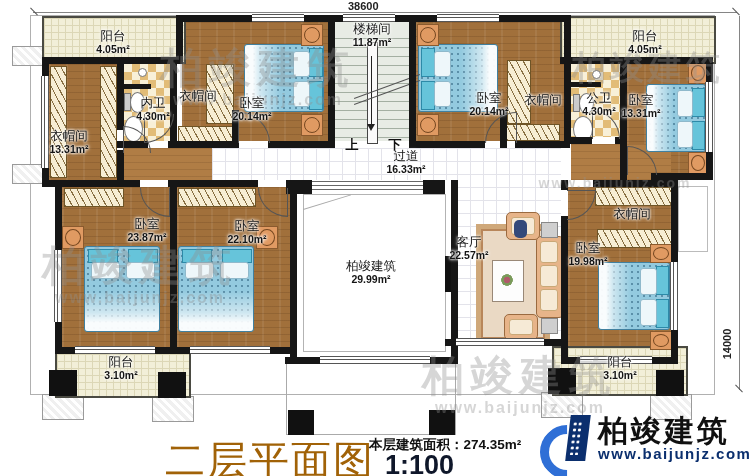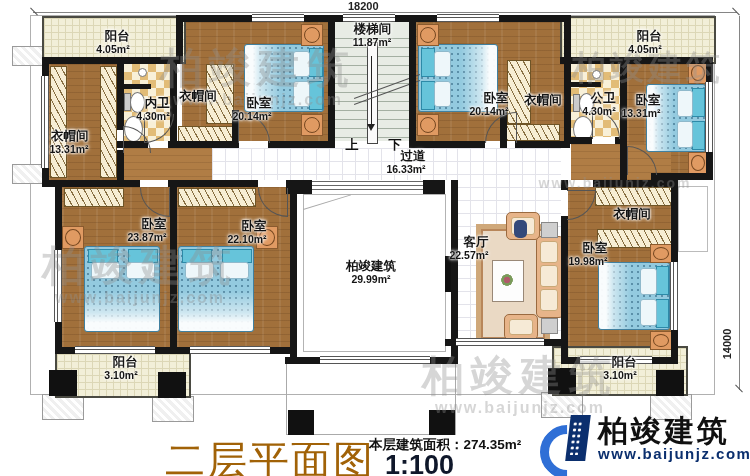--- a/index.html
+++ b/index.html
@@ -27,21 +27,21 @@
   .hb{position:absolute;background:#66c4da;border:1px solid #2d8aa8;z-index:8;}
   .ns{position:absolute;background:#e09a62;border:1px solid #8a5a2e;z-index:7;}
   .ns::after{content:"";position:absolute;inset:2px;border:1px solid rgba(90,50,15,.8);border-radius:50%;}
   .col{position:absolute;background:#111;z-index:14;}
   .pad{position:absolute;border:1px solid #9a9a9a;background:repeating-linear-gradient(45deg,#f0f0f0 0 3px,#fff 3px 6px);z-index:1;}
   .door{position:absolute;z-index:13;}
   .fixW{position:absolute;background:#fff;border:1px solid #777;z-index:7;}
   .sofa{position:absolute;background:#e7b489;border:1px solid #9a6a40;border-radius:5px;z-index:7;}
   .cush{position:absolute;background:#f6ead6;border:1px solid #c9a877;border-radius:3px;z-index:8;}
   .rlabel{position:absolute;transform:translateX(-50%);text-align:center;color:#141414;text-shadow:0 0 2px #fff,0 0 3px #fff,0 0 4px #fff;line-height:1.08;white-space:nowrap;z-index:30;}
-  .rname{font-size:12.5px;font-weight:bold;text-align:right;}
+  .rname{font-size:12.5px;font-weight:normal;}
   .rarea{font-size:10.5px;font-weight:bold;}
   .wm{position:absolute;transform:translateX(-50%);text-align:center;color:#8f8f8f;opacity:.36;z-index:24;pointer-events:none;line-height:1.12;white-space:nowrap;}
   .wm-t{font-size:42px;font-weight:bold;letter-spacing:7px;}
   .wm-w{font-size:16px;font-weight:bold;letter-spacing:2px;}
   .dimline{position:absolute;background:#858585;z-index:31;}
   .dimtick{position:absolute;width:10px;height:1px;background:#555;transform:rotate(45deg);z-index:31;}
   .dimtext{position:absolute;font-size:11px;font-weight:bold;color:#222;z-index:31;}
   .updown{position:absolute;transform:translateX(-50%);font-size:13px;font-weight:bold;color:#111;text-shadow:0 0 2px #fff;z-index:30;}
   .cap-title{position:absolute;left:163px;top:433px;border-bottom:4px double #1a1a1a;padding:0 6px 2px 2px;white-space:nowrap;z-index:40;}
   .cap-name{font-size:40px;font-weight:normal;color:#a16207;letter-spacing:2px;font-family:"Liberation Serif","DejaVu Serif",serif;}
@@ -365,21 +365,21 @@
     </div>
   <div class="rlabel" style="left:121px;top:356px;">
       <div class="rname">阳台</div>
       <div class="rarea">3.10m²</div>
     </div>
   <div class="rlabel" style="left:620px;top:356px;">
       <div class="rname">阳台</div>
       <div class="rarea">3.10m²</div>
     </div>
 
-  <div class="dimtext" style="left:348px;top:0;">18200</div>
+  <div class="dimtext" style="left:348px;top:0;">38600</div>
   <div class="dimline" style="left:33px;top:12px;width:704px;height:1px;"></div>
   <div class="dimtick" style="left:29px;top:11px;"></div>
   <div class="dimtick" style="left:731px;top:11px;"></div>
   <div class="dimline" style="left:739px;top:16px;width:1px;height:374px;"></div>
   <div class="dimtick" style="left:734px;top:388px;"></div>
   <div class="dimtext" style="left:705px;top:338px;width:44px;text-align:center;transform:rotate(-90deg);">14000</div>
 
   <div class="cap-title">
     <span class="cap-name">二层平面图</span><span class="cap-scale">1:100</span>
   </div>

